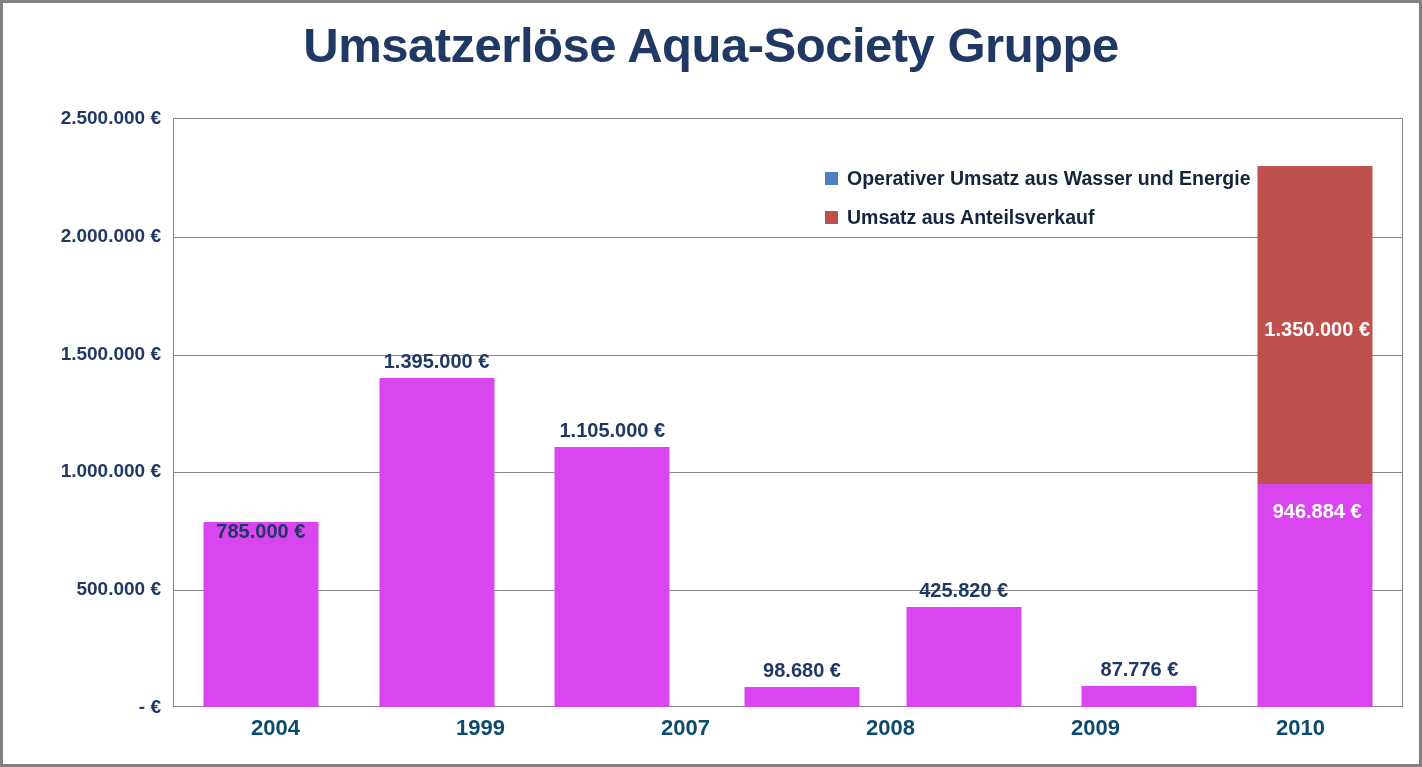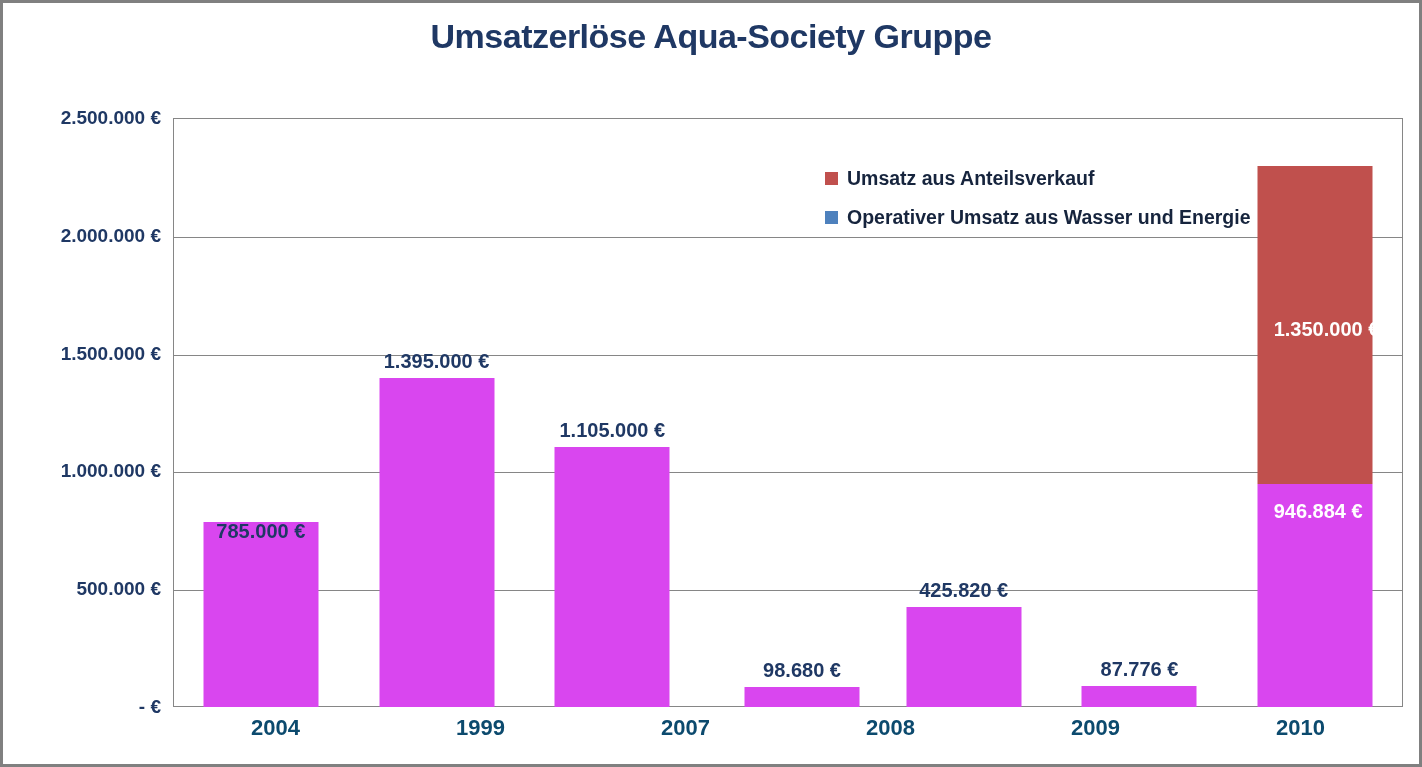--- a/index.html
+++ b/index.html
@@ -20,21 +20,21 @@
     overflow: hidden;
   }
 
   
   .chart-title {
     position: absolute;
     left: 0;
     right: 0;
     top: 14px;
     text-align: center;
-    font-size: 34px;
+    font-size: 49px;
     font-weight: bold;
     color: #1F3864;
     letter-spacing: -0.5px;
     white-space: nowrap;
     font-family: "Liberation Sans", sans-serif;
   }
 
   
   .plot-area {
     position: absolute;
@@ -120,22 +120,23 @@
   }
   .seg {
     position: relative;
     width: 100%;
   }
   .seg-blue { background: #d946ef; }
   .seg-red  { background: #C0504D; }
 
   .seg-label-inside {
     position: absolute;
-    left: 16px;
-    right: 0;
+    left: 4px;
+    right: 0;
+    text-align: center;
     color: #ffffff;
     font-size: 20px;
     font-weight: bold;
     white-space: nowrap;
     font-family: "Liberation Sans", sans-serif;
   }
   .seg-label-inside.red-pos  { top: 152px; }
   .seg-label-inside.blue-pos { top: 16px; }
 
   .bar-top-label {
@@ -268,22 +269,22 @@
     <div class="x-label">2004</div>
     <div class="x-label">1999</div>
     <div class="x-label">2007</div>
     <div class="x-label">2008</div>
     <div class="x-label">2009</div>
     <div class="x-label">2010</div>
   </div>
 
   <div class="legend">
     <div class="legend-row">
+      <span class="legend-swatch blue"></span>
+      <span class="legend-text">Operativer Umsatz aus Wasser und Energie</span>
+    </div>
+    <div class="legend-row">
       <span class="legend-swatch red"></span>
       <span class="legend-text">Umsatz aus Anteilsverkauf</span>
     </div>
-    <div class="legend-row">
-      <span class="legend-swatch blue"></span>
-      <span class="legend-text">Operativer Umsatz aus Wasser und Energie</span>
-    </div>
   </div>
 
 </div>
 
 </body></html>

